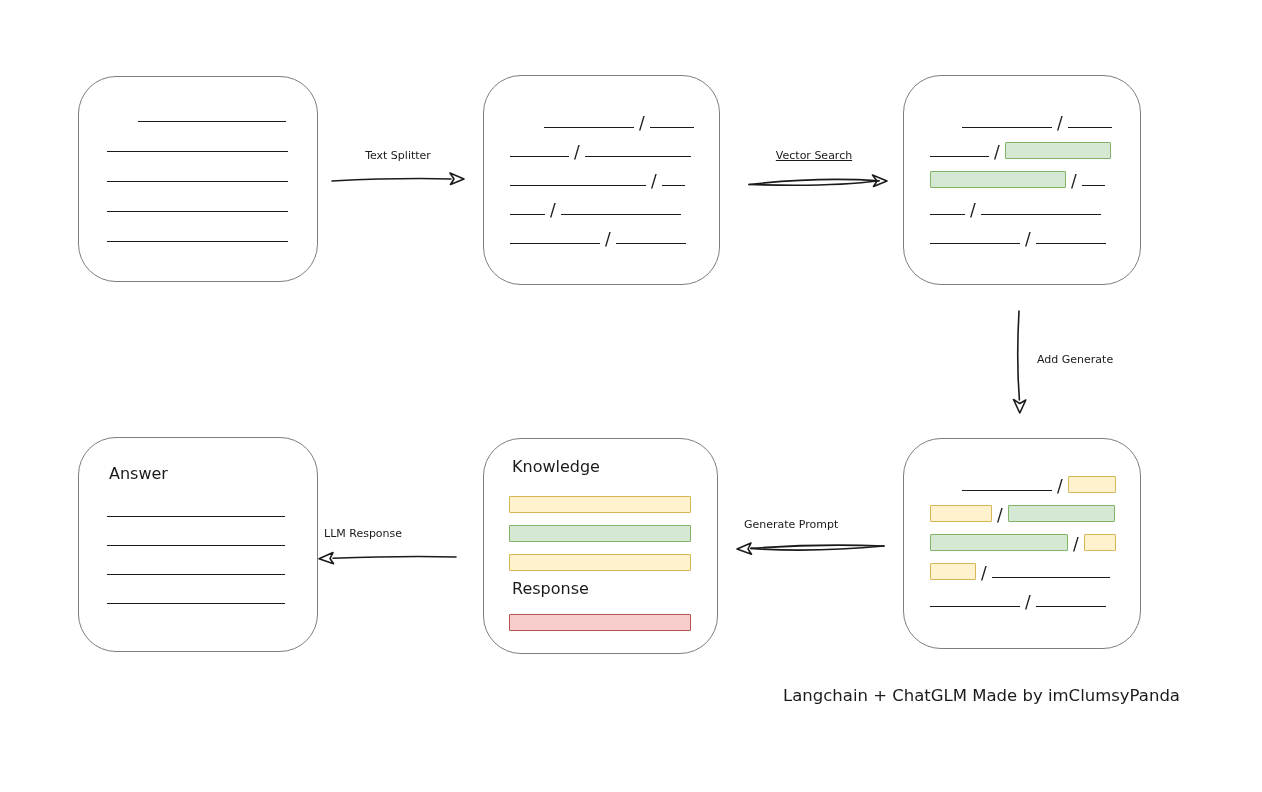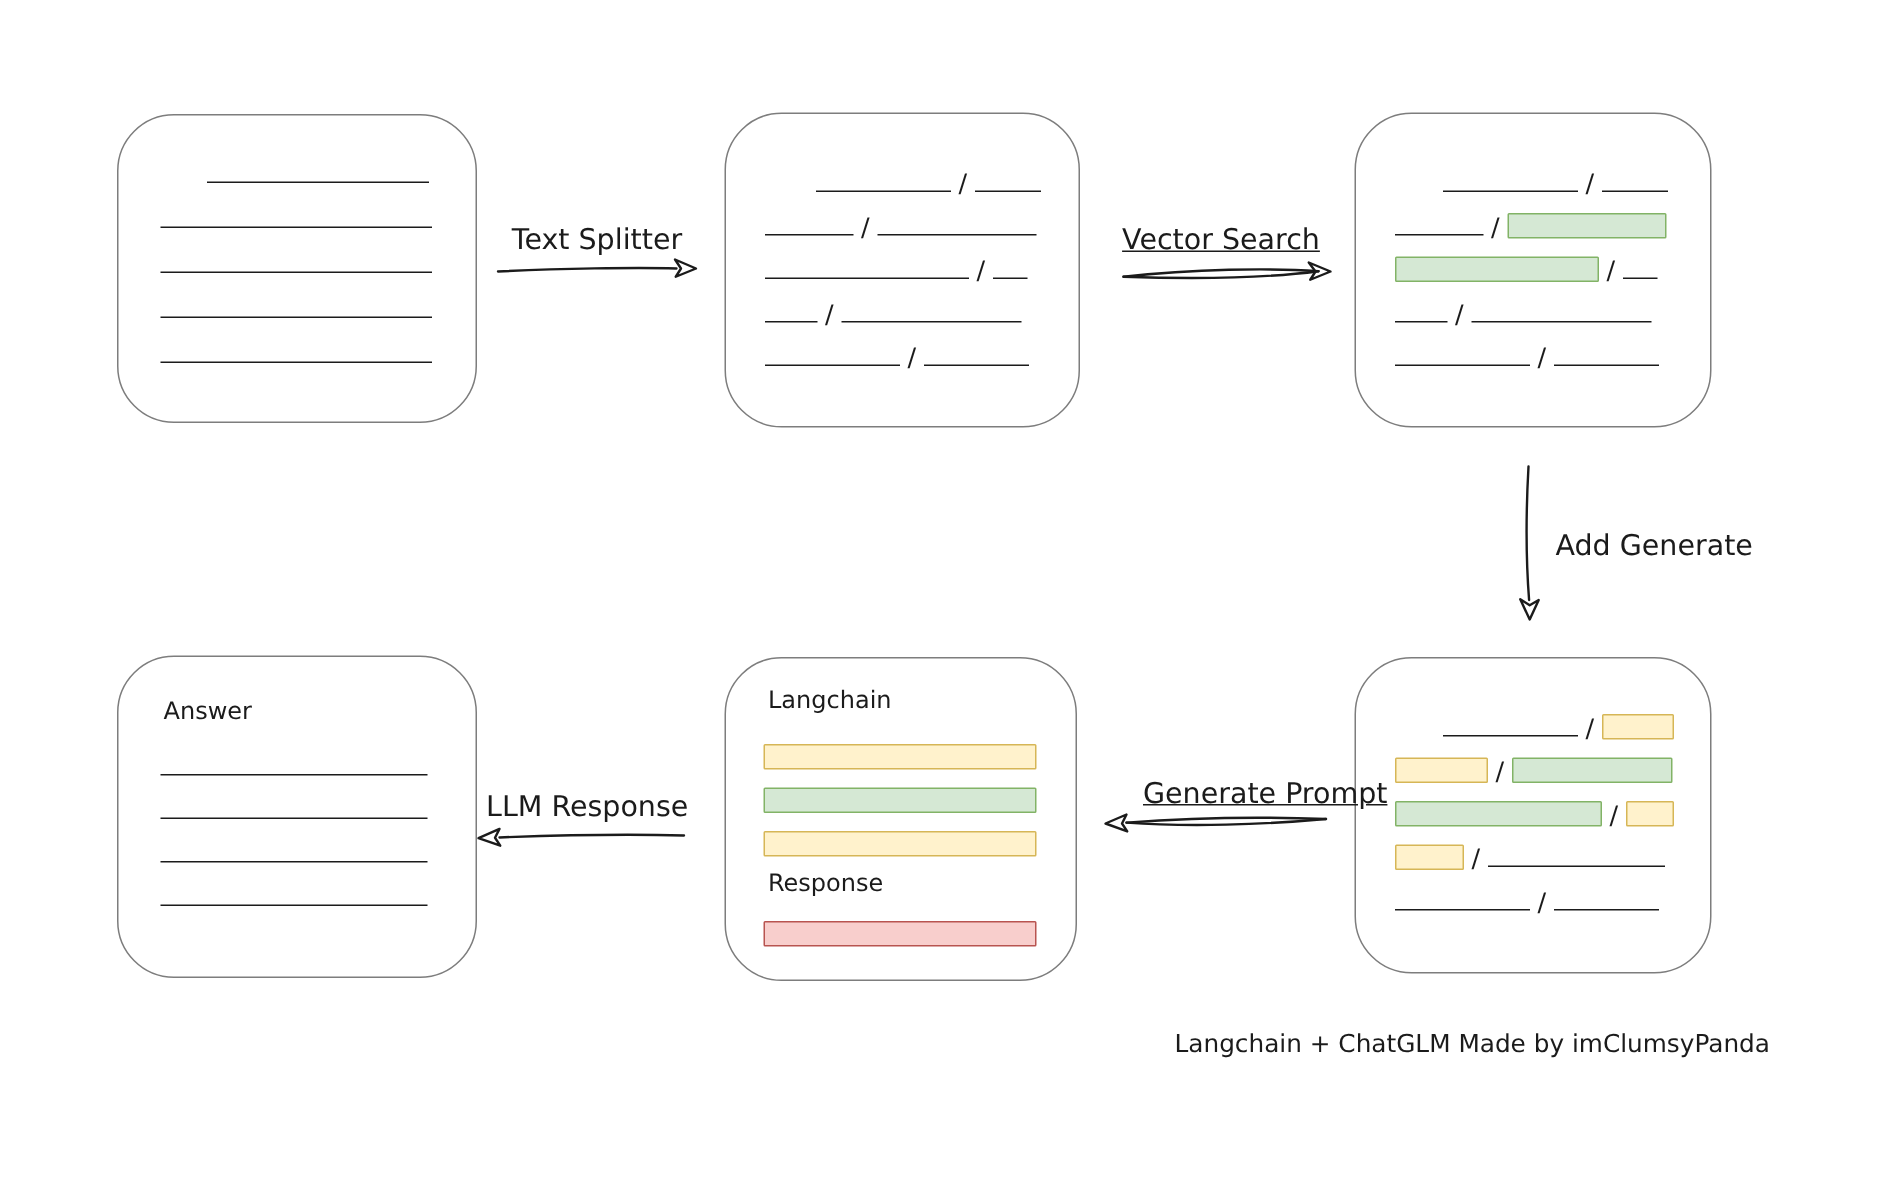--- a/index.html
+++ b/index.html
@@ -73,25 +73,25 @@
 
   
   #arrow-layer { position: absolute; left: 0; top: 0; pointer-events: none; }
   .arrow-line, .arrow-head {
     fill: none;
     stroke: var(--ink, #1b1b1b);
     stroke-width: 1.6;
     stroke-linecap: round;
     stroke-linejoin: round;
   }
-  .flow-label { position: absolute; font-size: 19px; white-space: nowrap; }
+  .flow-label { position: absolute; font-size: 11px; white-space: nowrap; }
   #lbl-text-splitter   { left: 332px; top: 149px; width: 132px; text-align: center; }
   #lbl-vector-search   { left: 741px; top: 149px; width: 146px; text-align: center; text-decoration: underline; }
   #lbl-add-context     { left: 1037px; top: 353px; }
-  #lbl-generate-prompt { left: 762px; top: 518px; width: 150px; text-align: center; text-decoration: underline; }
+  #lbl-generate-prompt { left: 744px; top: 518px; width: 150px; text-align: left; }
   #lbl-llm-response    { left: 324px; top: 527px; width: 134px; text-align: left; }
 
   .attribution {
     position: absolute;
     left: 783px; top: 686px; width: 396px;
     text-align: left;
     font-size: 16.5px;
     white-space: nowrap;
   }
 </style>
@@ -194,21 +194,21 @@
         </div>
         <div class="chunk-row">
           <span class="seg-line" style="width: 90px;"></span>
           <span class="slash">/</span>
           <span class="seg-line" style="width: 70px;"></span>
         </div>
       </div>
   </div>
 
   <div class="node" id="prompt-node">
-    <div class="inner-label k-label">Langchain</div>
+    <div class="inner-label k-label">Knowledge</div>
     <div class="bars">
         <div class="bar bar-yellow"></div>
         <div class="bar bar-green"></div>
         <div class="bar bar-yellow"></div>
       </div>
     <div class="inner-label q-label">Response</div>
     <div class="q-bars">
         <div class="bar bar-red"></div>
       </div>
   </div>

